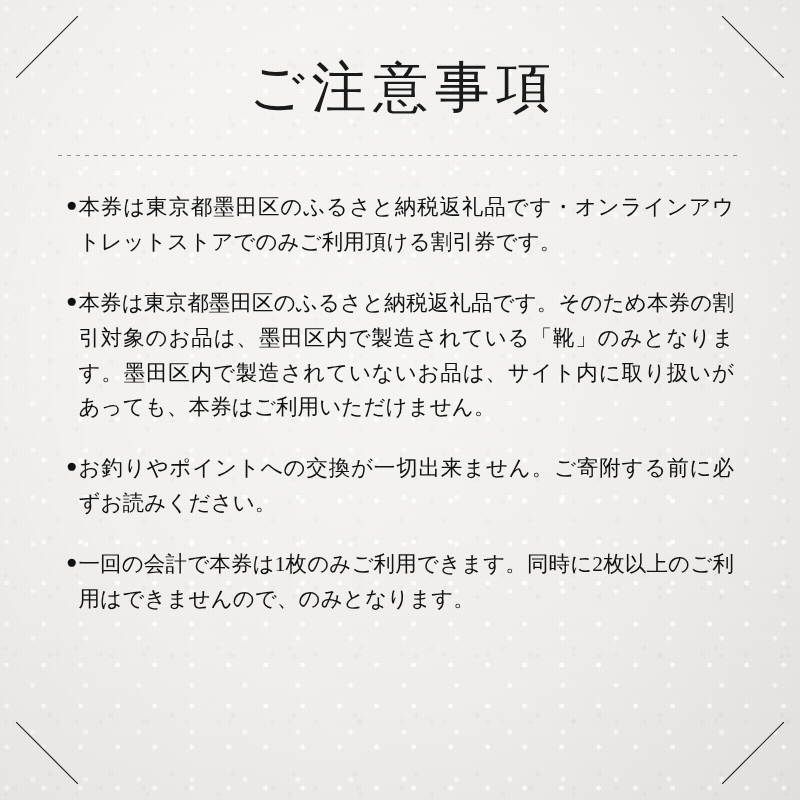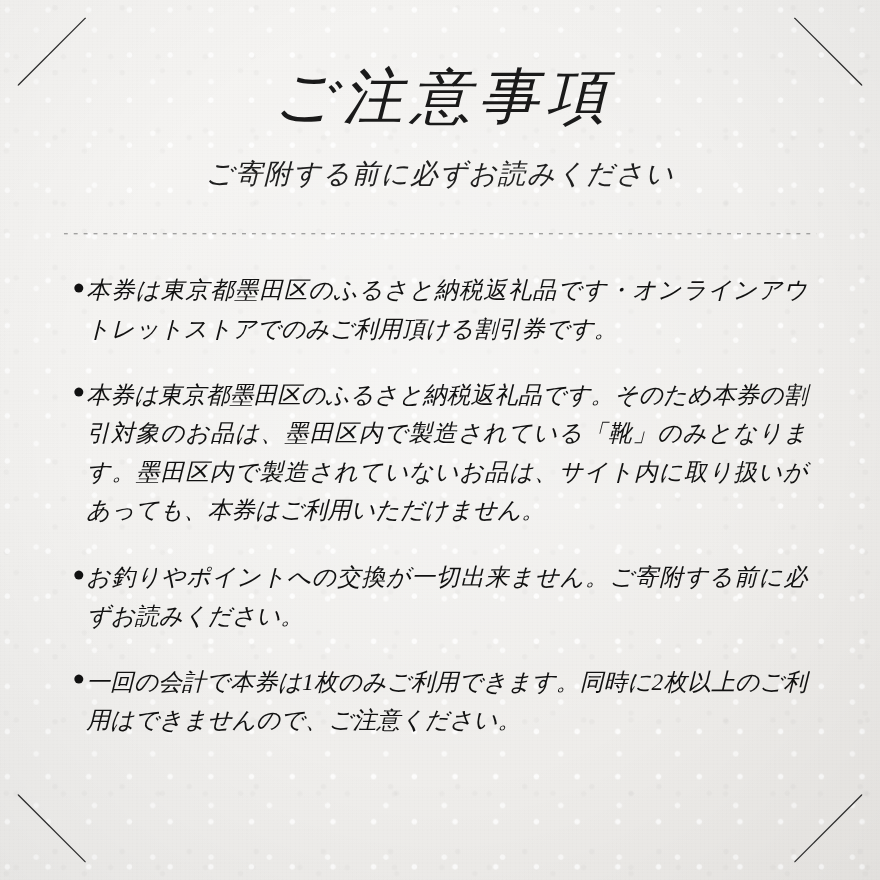--- a/index.html
+++ b/index.html
@@ -22,21 +22,20 @@
     box-sizing: border-box;
     background-color: #f4f3f1;
     background-image:
       radial-gradient(circle at 18% 22%, rgba(255,255,255,0.85) 0 2px, rgba(0,0,0,0) 3px),
       radial-gradient(circle at 62% 58%, rgba(255,255,255,0.7) 0 2px, rgba(0,0,0,0) 3px),
       radial-gradient(circle at 82% 12%, rgba(0,0,0,0.022) 0 2px, rgba(0,0,0,0) 3px),
       radial-gradient(circle at 34% 77%, rgba(0,0,0,0.02) 0 2px, rgba(0,0,0,0) 3px),
       radial-gradient(circle at 8% 88%, rgba(0,0,0,0.02) 0 2px, rgba(0,0,0,0) 3px),
       linear-gradient(135deg, #f7f6f4 0%, #f1f0ee 45%, #eceae7 100%);
     background-size: 37px 41px, 53px 47px, 61px 59px, 43px 67px, 71px 73px, 100% 100%;
-    font-style: italic;
   }
   
   .grain {
     position: absolute;
     inset: 0;
     pointer-events: none;
     opacity: 0.5;
     background-image:
       repeating-linear-gradient(0deg, rgba(0,0,0,0.012) 0 1px, rgba(0,0,0,0) 1px 3px),
       repeating-linear-gradient(90deg, rgba(0,0,0,0.01) 0 1px, rgba(0,0,0,0) 1px 4px);
@@ -157,37 +156,36 @@
   <div class="corner corner-br">
     <svg width="62" height="62" viewBox="0 0 62 62" aria-hidden="true">
       <path d="M62 0 L0 62" stroke="#2b2b2b" stroke-width="1.2" fill="none"></path>
     </svg>
   </div>
 
   <div class="content">
 
     <h1 class="title">ご注意事項</h1>
 
-    <p class="subtitle">ご寄附する前に必ずお読みください</p>
 
     <hr class="divider">
 
     <ul class="notes">
       <li class="note-item">
         <span class="bullet">●</span>
         <span class="note-text">本券は東京都墨田区のふるさと納税返礼品です・オンラインアウトレットストアでのみご利用頂ける割引券です。</span>
       </li>
       <li class="note-item">
         <span class="bullet">●</span>
         <span class="note-text">本券は東京都墨田区のふるさと納税返礼品です。そのため本券の割引対象のお品は、墨田区内で製造されている「靴」のみとなります。墨田区内で製造されていないお品は、サイト内に取り扱いがあっても、本券はご利用いただけません。</span>
       </li>
       <li class="note-item">
         <span class="bullet">●</span>
         <span class="note-text">お釣りやポイントへの交換が一切出来ません。ご寄附する前に必ずお読みください。</span>
       </li>
       <li class="note-item">
         <span class="bullet">●</span>
-        <span class="note-text">一回の会計で本券は1枚のみご利用できます。同時に2枚以上のご利用はできませんので、ご注意ください。</span>
+        <span class="note-text">一回の会計で本券は1枚のみご利用できます。同時に2枚以上のご利用はできませんので、のみとなります。</span>
       </li>
     </ul>
 
   </div>
 </div>
 
 </body></html>

